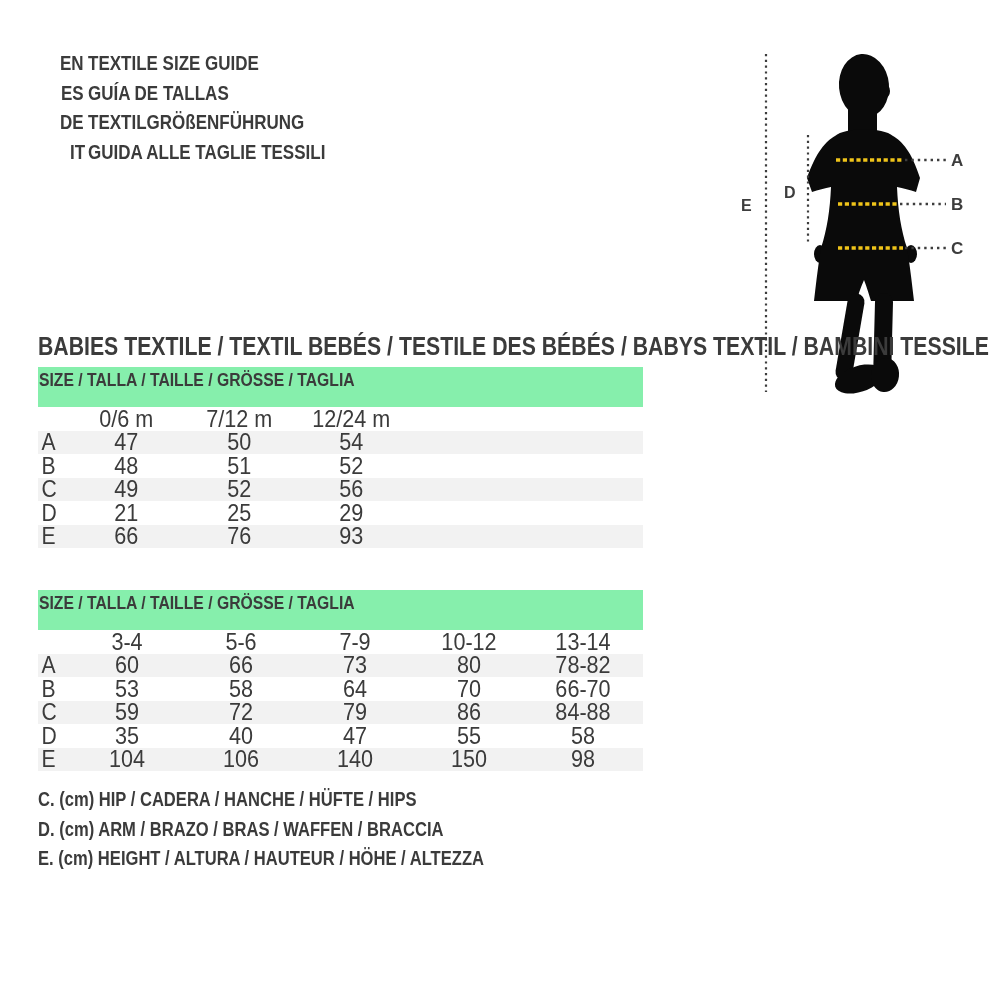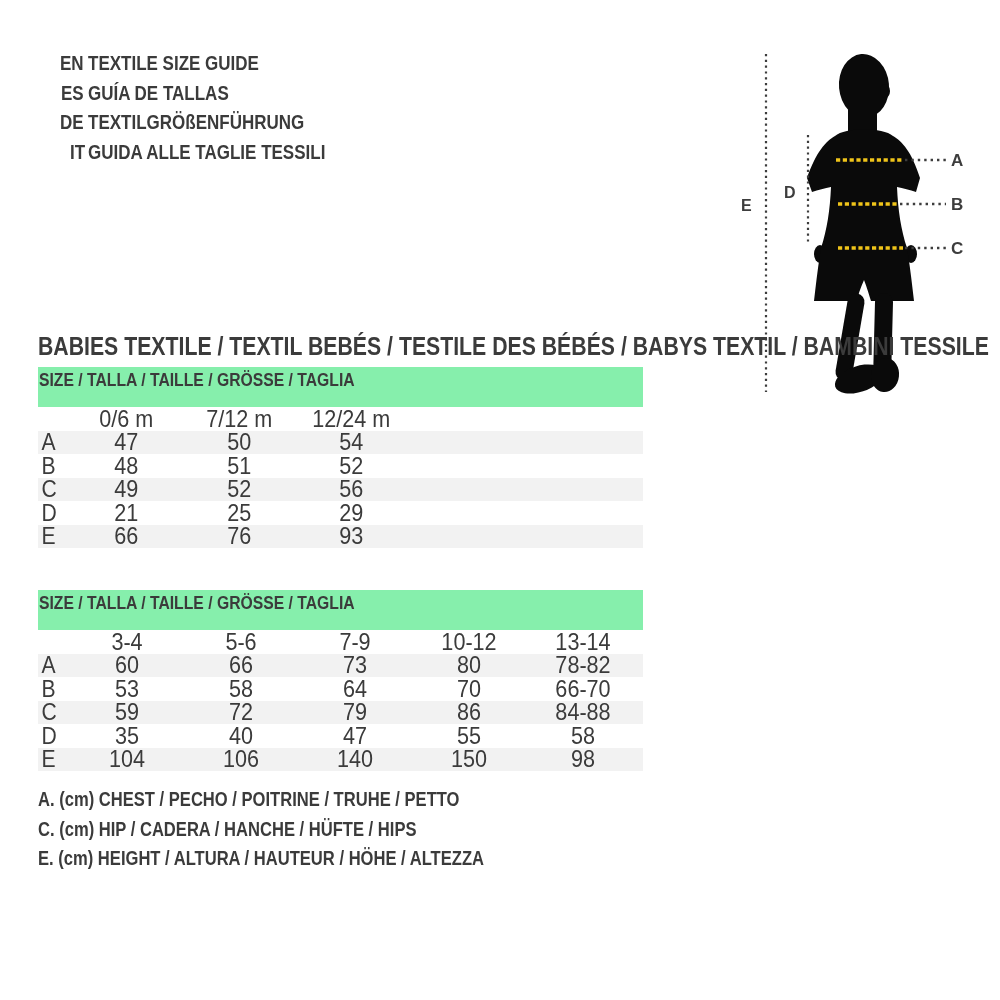--- a/index.html
+++ b/index.html
@@ -192,18 +192,18 @@
       <span class="rlabel">E</span>
       <span class="cellv">104</span>
       <span class="cellv">106</span>
       <span class="cellv">140</span>
       <span class="cellv">150</span>
       <span class="cellv">98</span>
     </div>
   </div>
 
   <div class="legend-block">
-    <div class="legend-line"><span class="cond">A. (cm) CHEST / PECHO / POITRINE / TRUHE / PETTO</span></div>
     <div class="legend-line"><span class="cond">C. (cm) HIP / CADERA / HANCHE / HÜFTE / HIPS</span></div>
+    <div class="legend-line"><span class="cond">D. (cm) ARM / BRAZO / BRAS / WAFFEN / BRACCIA</span></div>
     <div class="legend-line"><span class="cond">E. (cm) HEIGHT / ALTURA / HAUTEUR / HÖHE / ALTEZZA</span></div>
   </div>
 
 </div>
 
 </body></html>

